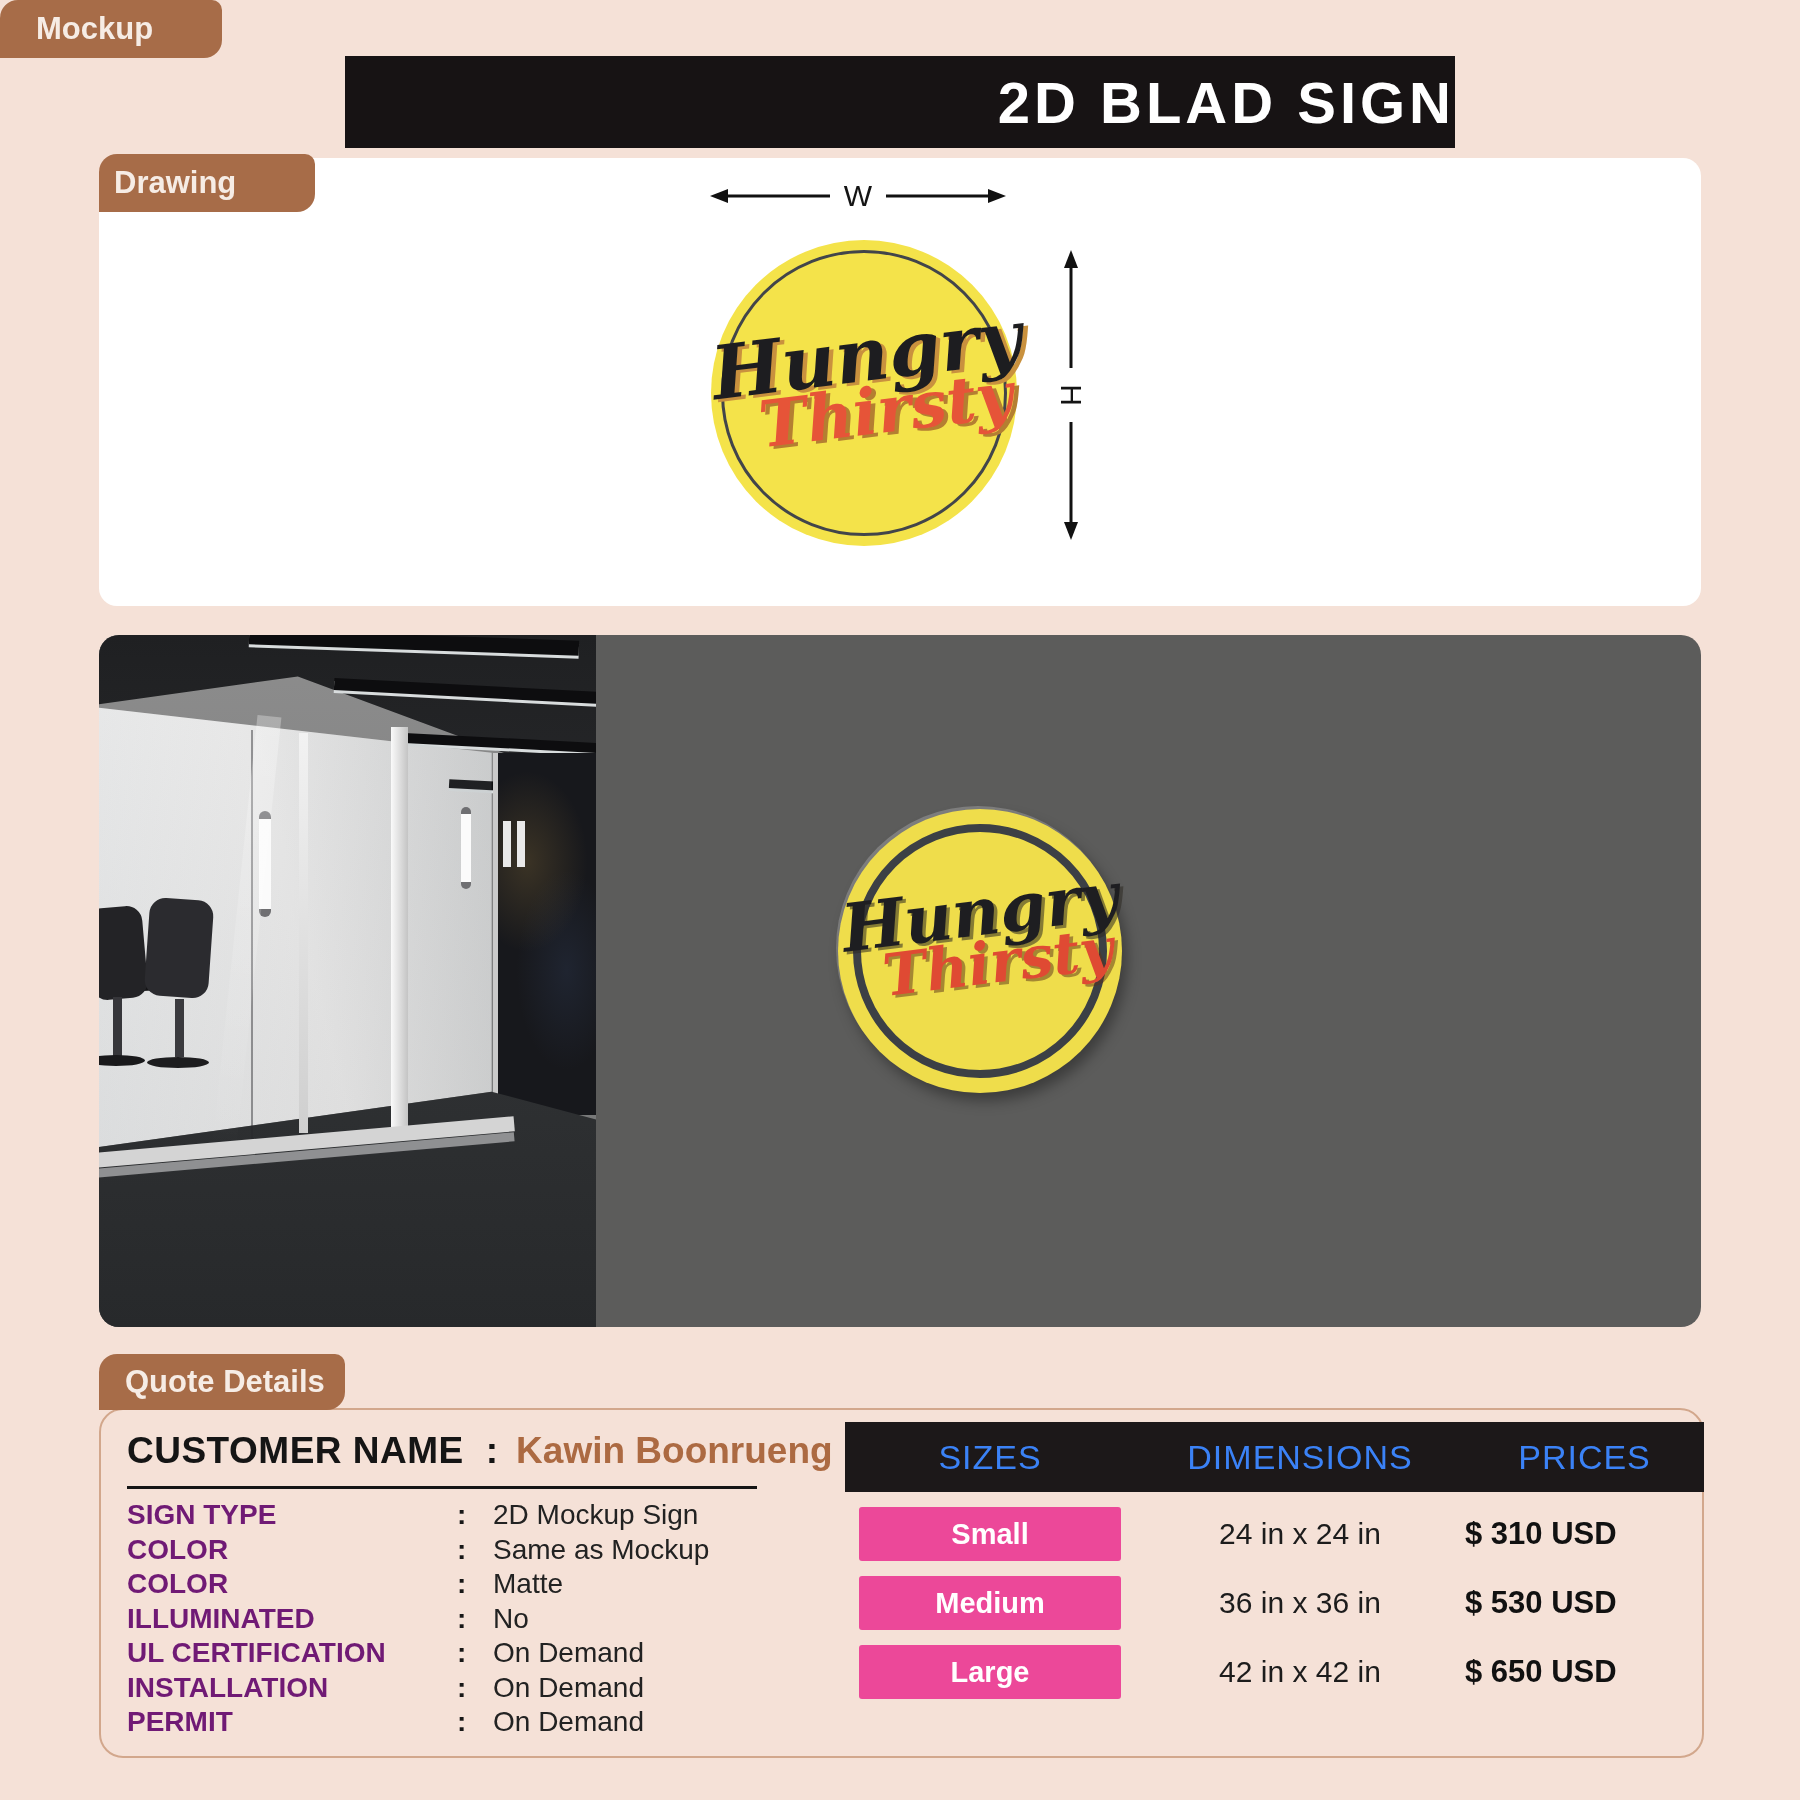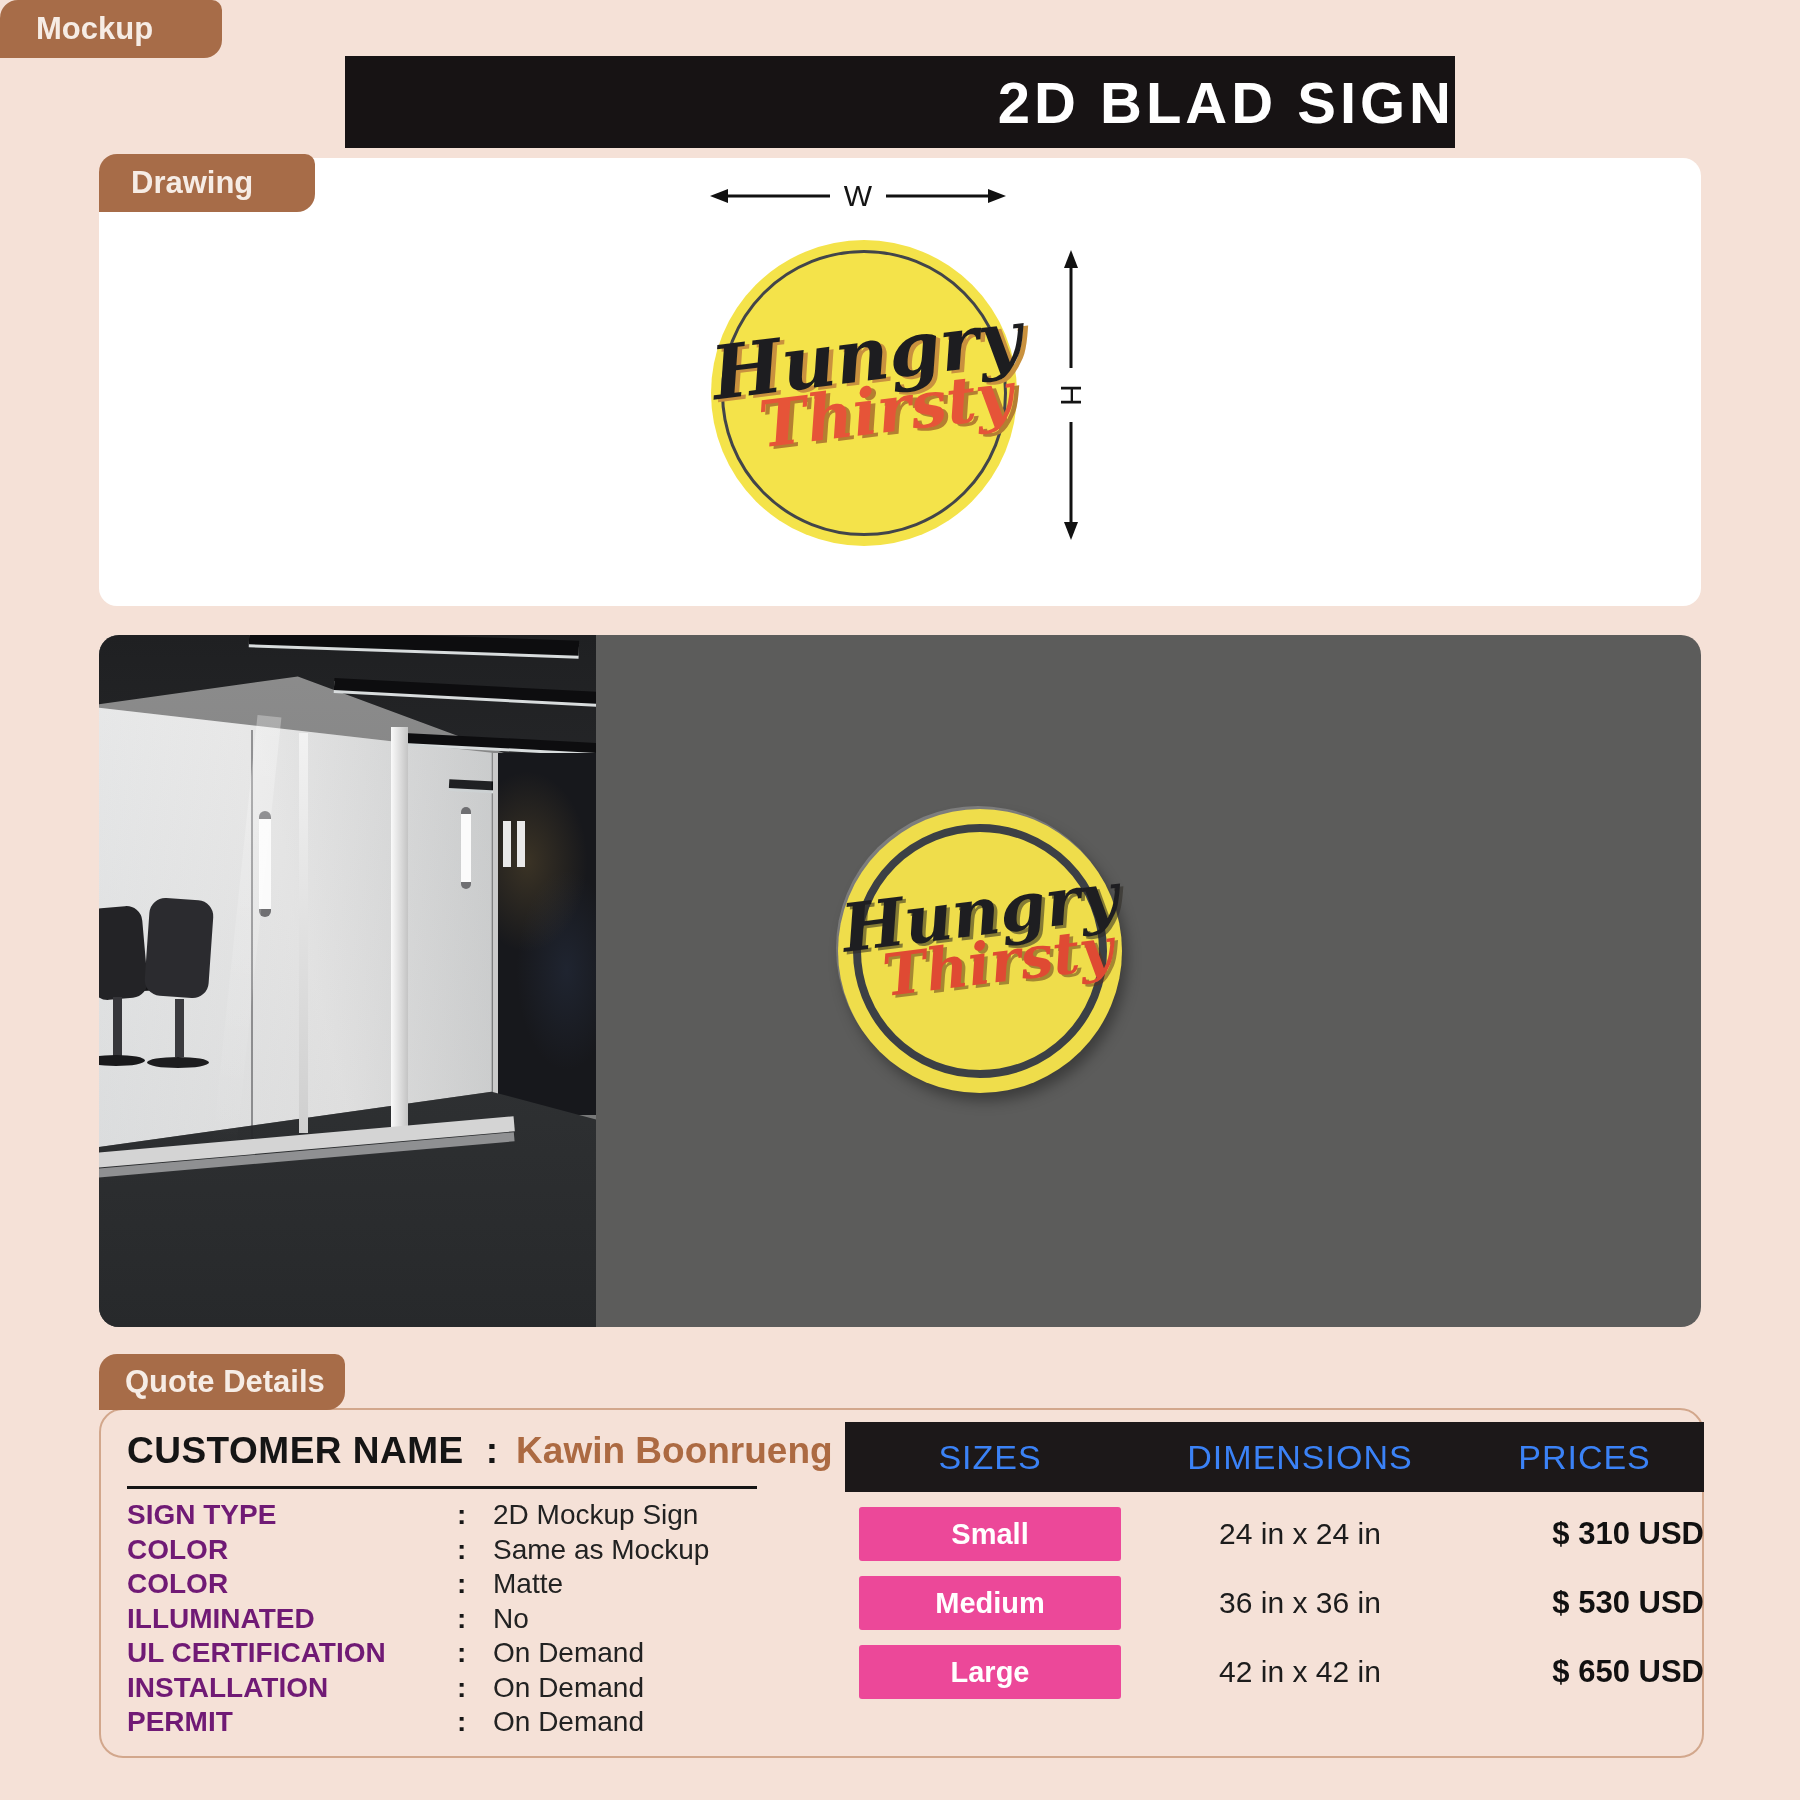--- a/index.html
+++ b/index.html
@@ -11,21 +11,21 @@
     background:#171314; color:#ffffff; text-align:right; line-height:94px;
     font-size:58px; font-weight:bold; letter-spacing:4px; }
 
   
   .tab { position:absolute; background:#a76c48; color:#f6ece5; font-weight:bold;
     border-radius:18px 10px 18px 0; z-index:6; display:flex; align-items:center; }
 
   
   .drawing-panel { position:absolute; left:99px; top:158px; width:1602px; height:448px;
     background:#ffffff; border-radius:18px; }
-  .drawing-tab { left:99px; top:154px; width:216px; height:58px; font-size:31px; padding-left:32px; }
+  .drawing-tab { left:99px; top:154px; width:216px; height:58px; font-size:31px; padding-left:15px; }
 
   .dim-label { font-size:30px; color:#141414; font-weight:normal; }
   .w-arrow { position:absolute; left:700px; top:178px; width:316px; height:36px;
     display:flex; align-items:center; justify-content:center; gap:14px; }
   .h-arrow { position:absolute; left:1053px; top:236px; width:36px; height:318px;
     display:flex; flex-direction:column; align-items:center; justify-content:center; gap:10px; }
   .h-arrow .dim-label { transform:rotate(90deg); }
 
   .logo { position:absolute; left:711px; top:240px; width:306px; height:306px;
     background:#f4e34a; border-radius:50%; }
@@ -120,21 +120,21 @@
   .pricing-header { display:grid; grid-template-columns:290px 330px 239px; height:70px;
     background:#1c1819; align-items:center; }
   .pricing-header div { color:#3b82f6; font-size:34px; font-weight:normal; text-align:center; letter-spacing:1px; }
   .pricing-row { display:grid; grid-template-columns:290px 330px 239px; height:54px;
     margin-top:15px; align-items:center; }
   .pricing-row:first-of-type { margin-top:14px; }
   .size-btn { width:262px; height:54px; background:#ec4899; color:#ffffff; font-size:29px;
     font-weight:bold; display:flex; align-items:center; justify-content:center;
     justify-self:center; border-radius:3px; }
   .dim-cell { text-align:center; font-size:30px; color:#1c1c1c; }
-  .price-cell { text-align:right; font-size:31px; font-weight:bold; color:#111111; }
+  .price-cell { text-align:left; font-size:31px; font-weight:bold; color:#111111; }
 
   .arrow-svg line { stroke:#111111; stroke-width:3; }
   .arrow-svg polygon { fill:#111111; }
 </style>
 </head>
 <body>
 
 <div class="banner">2D BLAD SIGN</div>
 
 <div class="drawing-panel"></div>

